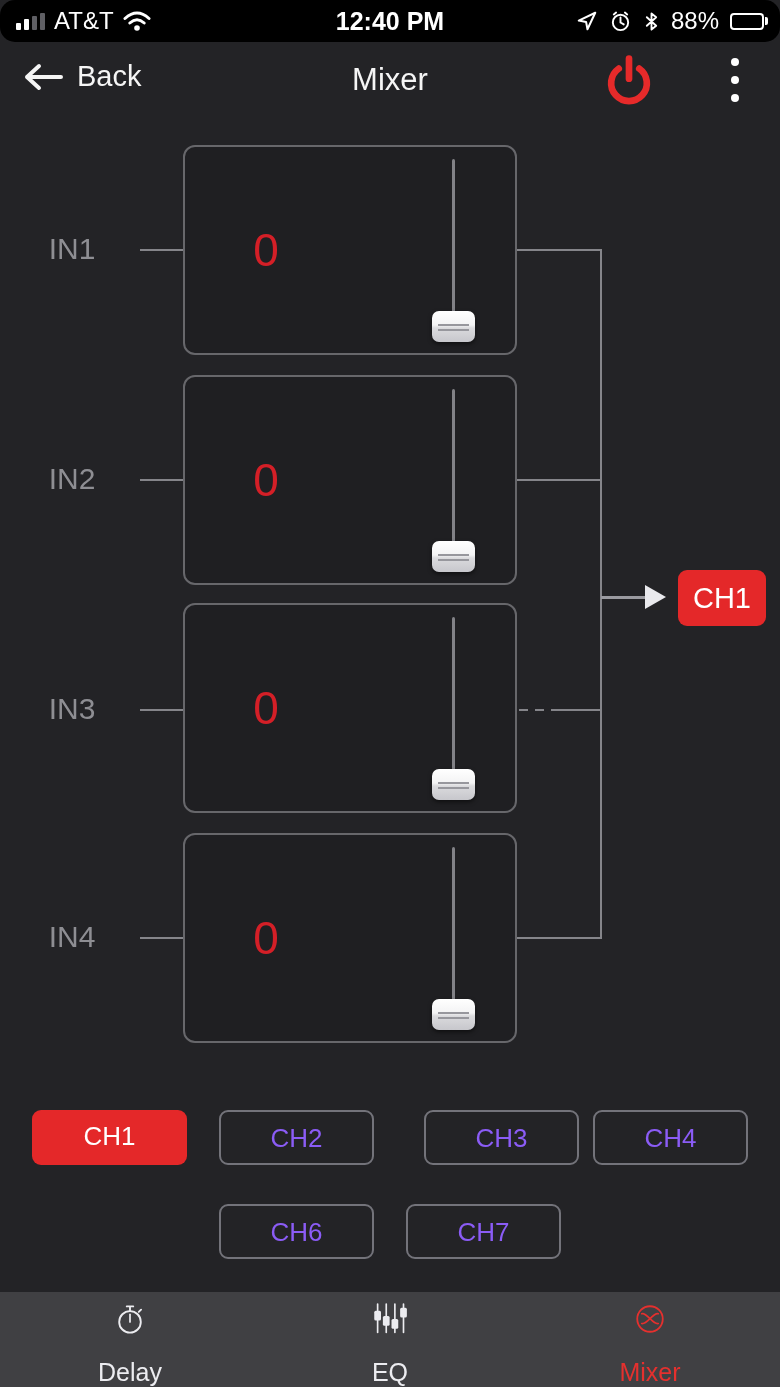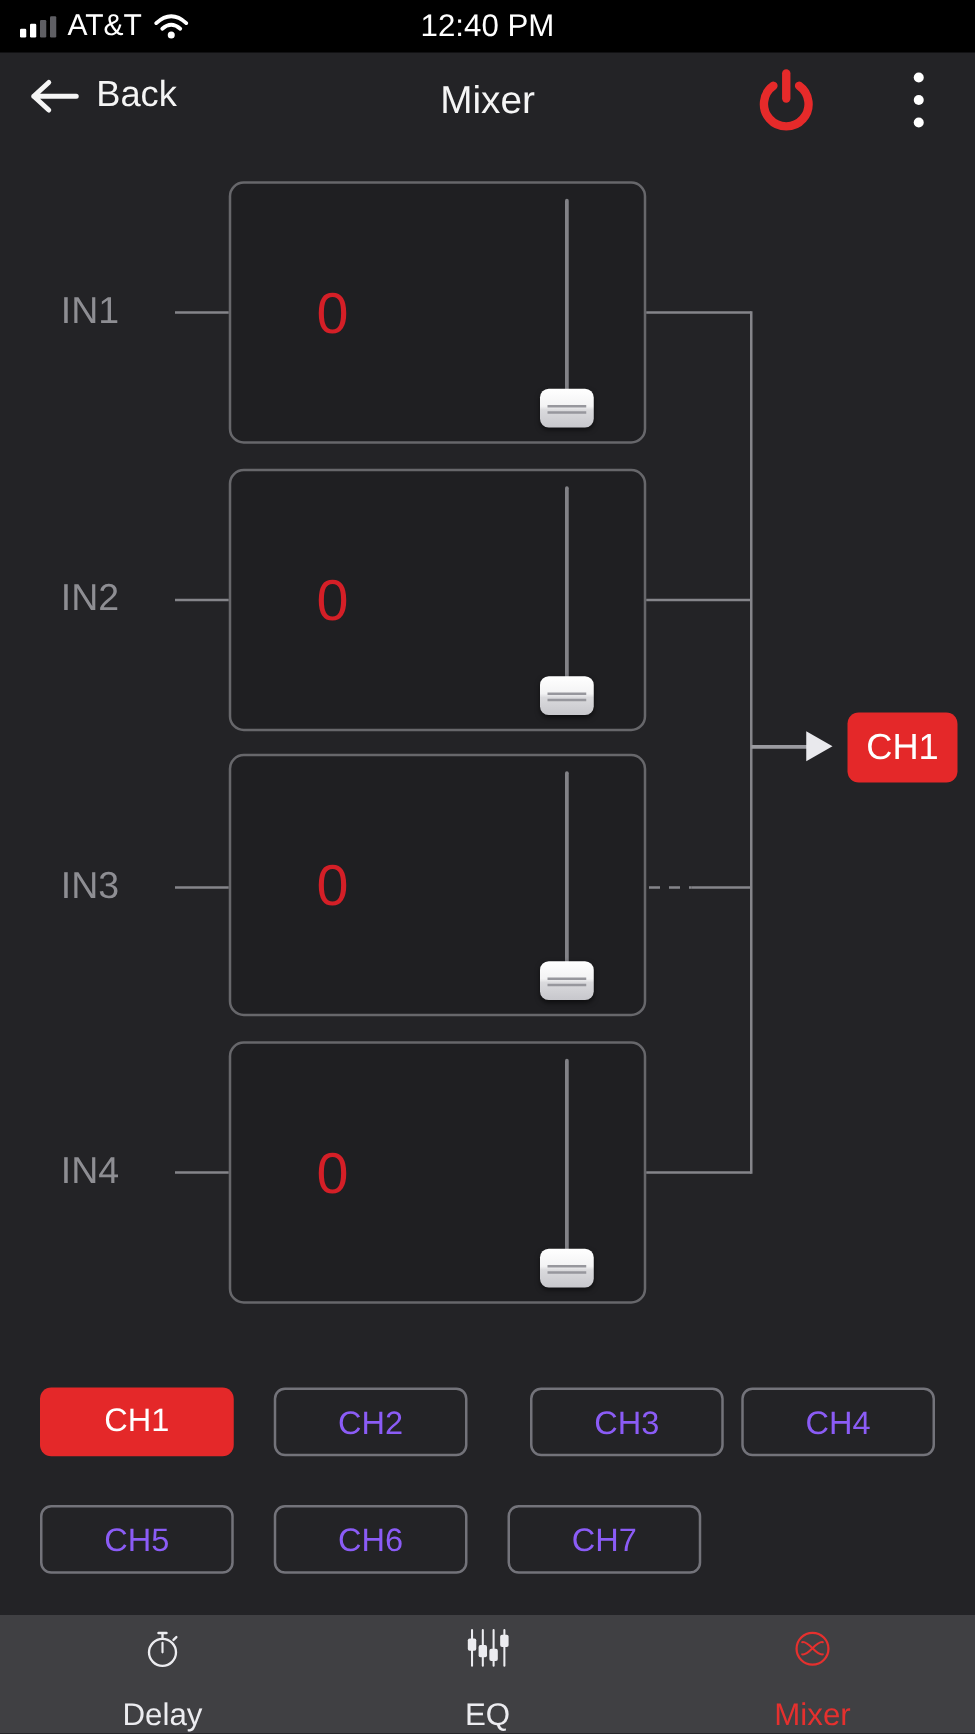--- a/index.html
+++ b/index.html
@@ -1,24 +1,24 @@
 <!DOCTYPE html>
 <html><head>
 <meta charset="utf-8">
 <style>
   html,body{margin:0;padding:0;background:#000;}
   .page{position:relative;width:780px;height:1387px;background:#232326;overflow:hidden;
         font-family:"Liberation Sans",sans-serif;}
 
   
-  .statusbar{position:absolute;top:0;left:0;width:780px;height:42px;background:#000;color:#fff;}
+  .statusbar{position:absolute;top:0;left:0;width:780px;height:42px;background:#000;color:#fff;border-radius:15px;}
   .sb-left{position:absolute;left:16px;top:0;height:42px;display:flex;align-items:center;gap:9px;}
   .sb-carrier{font-size:24px;color:#fff;}
   .sb-time{position:absolute;left:0;top:0;width:780px;height:42px;text-align:center;
-           line-height:42px;font-size:25px;font-weight:normal;}
+           line-height:42px;font-size:25px;font-weight:bold;}
   .sb-right{position:absolute;right:12px;top:0;height:42px;display:flex;align-items:center;gap:11px;}
   .sig{display:flex;align-items:flex-end;gap:3px;height:18px;}
   .sig span{width:5px;border-radius:1px;background:#fff;display:block;}
   .sig .dim{background:#5f5f64;}
   .batt{display:flex;align-items:center;}
   .batt-body{width:34px;height:17px;border:2px solid #fff;border-radius:4px;padding:1px;box-sizing:border-box;}
   .batt-fill{height:100%;width:88%;background:#fff;border-radius:1px;}
   .batt-nub{width:3px;height:8px;background:#fff;border-radius:0 2px 2px 0;margin-left:1px;}
 
   
@@ -80,20 +80,38 @@
           <span class="dim" style="height:17px"></span>
       </div>
       <span class="sb-carrier">AT&amp;T</span>
       <svg width="28" height="22" viewBox="0 0 28 22">
         <path d="M2 8.5 Q14 -2.5 26 8.5" fill="none" stroke="#fff" stroke-width="3" stroke-linecap="round"></path>
         <path d="M6.8 13 Q14 6.6 21.2 13" fill="none" stroke="#fff" stroke-width="3" stroke-linecap="round"></path>
         <circle cx="14" cy="18" r="2.8" fill="#fff"></circle>
       </svg>
     </div>
     <div class="sb-time">12:40 PM</div>
+    <div class="sb-right">
+      <svg width="22" height="22" viewBox="0 0 24 24">
+        <path d="M21 3 L3 11.5 L11 13 L12.5 21 Z" fill="none" stroke="#fff" stroke-width="2.2" stroke-linejoin="round"></path>
+      </svg>
+      <svg width="23" height="23" viewBox="0 0 24 24">
+        <circle cx="12" cy="13" r="8" fill="none" stroke="#fff" stroke-width="2"></circle>
+        <path d="M12 13 V7.8 M12 13 L15.4 15" fill="none" stroke="#fff" stroke-width="2" stroke-linecap="round"></path>
+        <path d="M5 4.6 L7.4 2.6 M19 4.6 L16.6 2.6" fill="none" stroke="#fff" stroke-width="2" stroke-linecap="round"></path>
+      </svg>
+      <svg width="17" height="23" viewBox="0 0 20 24">
+        <path d="M4.5 7 L15.5 17 L10 21.5 V2.5 L15.5 7 L4.5 17" fill="none" stroke="#fff" stroke-width="2.2" stroke-linejoin="round" stroke-linecap="round"></path>
+      </svg>
+      <span style="font-size:24px">88%</span>
+      <span class="batt">
+        <span class="batt-body"><span class="batt-fill"></span></span>
+          <span class="batt-nub"></span>
+      </span>
+    </div>
   </div>
 
   <div class="header">
     <div class="back">
       <svg width="42" height="30" viewBox="0 0 42 30">
         <path d="M39 15 H5 M17 4 L5 15 L17 26" fill="none" stroke="#f5f5f5" stroke-width="4" stroke-linecap="round" stroke-linejoin="round"></path>
       </svg>
       <span>Back</span>
     </div>
     <div class="title">Mixer</div>
@@ -145,21 +163,20 @@
 
   <div class="wire" style="left:600px;top:249px;width:2px;height:690px"></div>
   <div class="wire" style="left:601px;top:596px;width:46px;height:3px;background:#9a9aa0"></div>
   <div class="arrow-head"></div>
   <div class="node">CH1</div>
 
   <div class="chbtn active" style="left:32px;top:1110px">CH1</div>
   <div class="chbtn inactive" style="left:219px;top:1110px">CH2</div>
   <div class="chbtn inactive" style="left:424px;top:1110px">CH3</div>
   <div class="chbtn inactive" style="left:593px;top:1110px">CH4</div>
-  <div class="chbtn inactive" style="left:32px;top:1204px">CH5</div>
   <div class="chbtn inactive" style="left:219px;top:1204px">CH6</div>
   <div class="chbtn inactive" style="left:406px;top:1204px">CH7</div>
 
   <div class="tabbar">
     <div class="tab">
       <svg width="46" height="48" viewBox="0 0 48 50">
         <circle cx="24" cy="29" r="15" fill="none" stroke="#ececf0" stroke-width="2.6"></circle>
         <path d="M24 14 V8.5 M19.5 7.5 H28.5" fill="none" stroke="#ececf0" stroke-width="2.6" stroke-linecap="round"></path>
         <path d="M36.2 15.2 L39.4 12" fill="none" stroke="#ececf0" stroke-width="2.6" stroke-linecap="round"></path>
         <path d="M24 29 V18.5" fill="none" stroke="#ececf0" stroke-width="2.4" stroke-linecap="round"></path>

